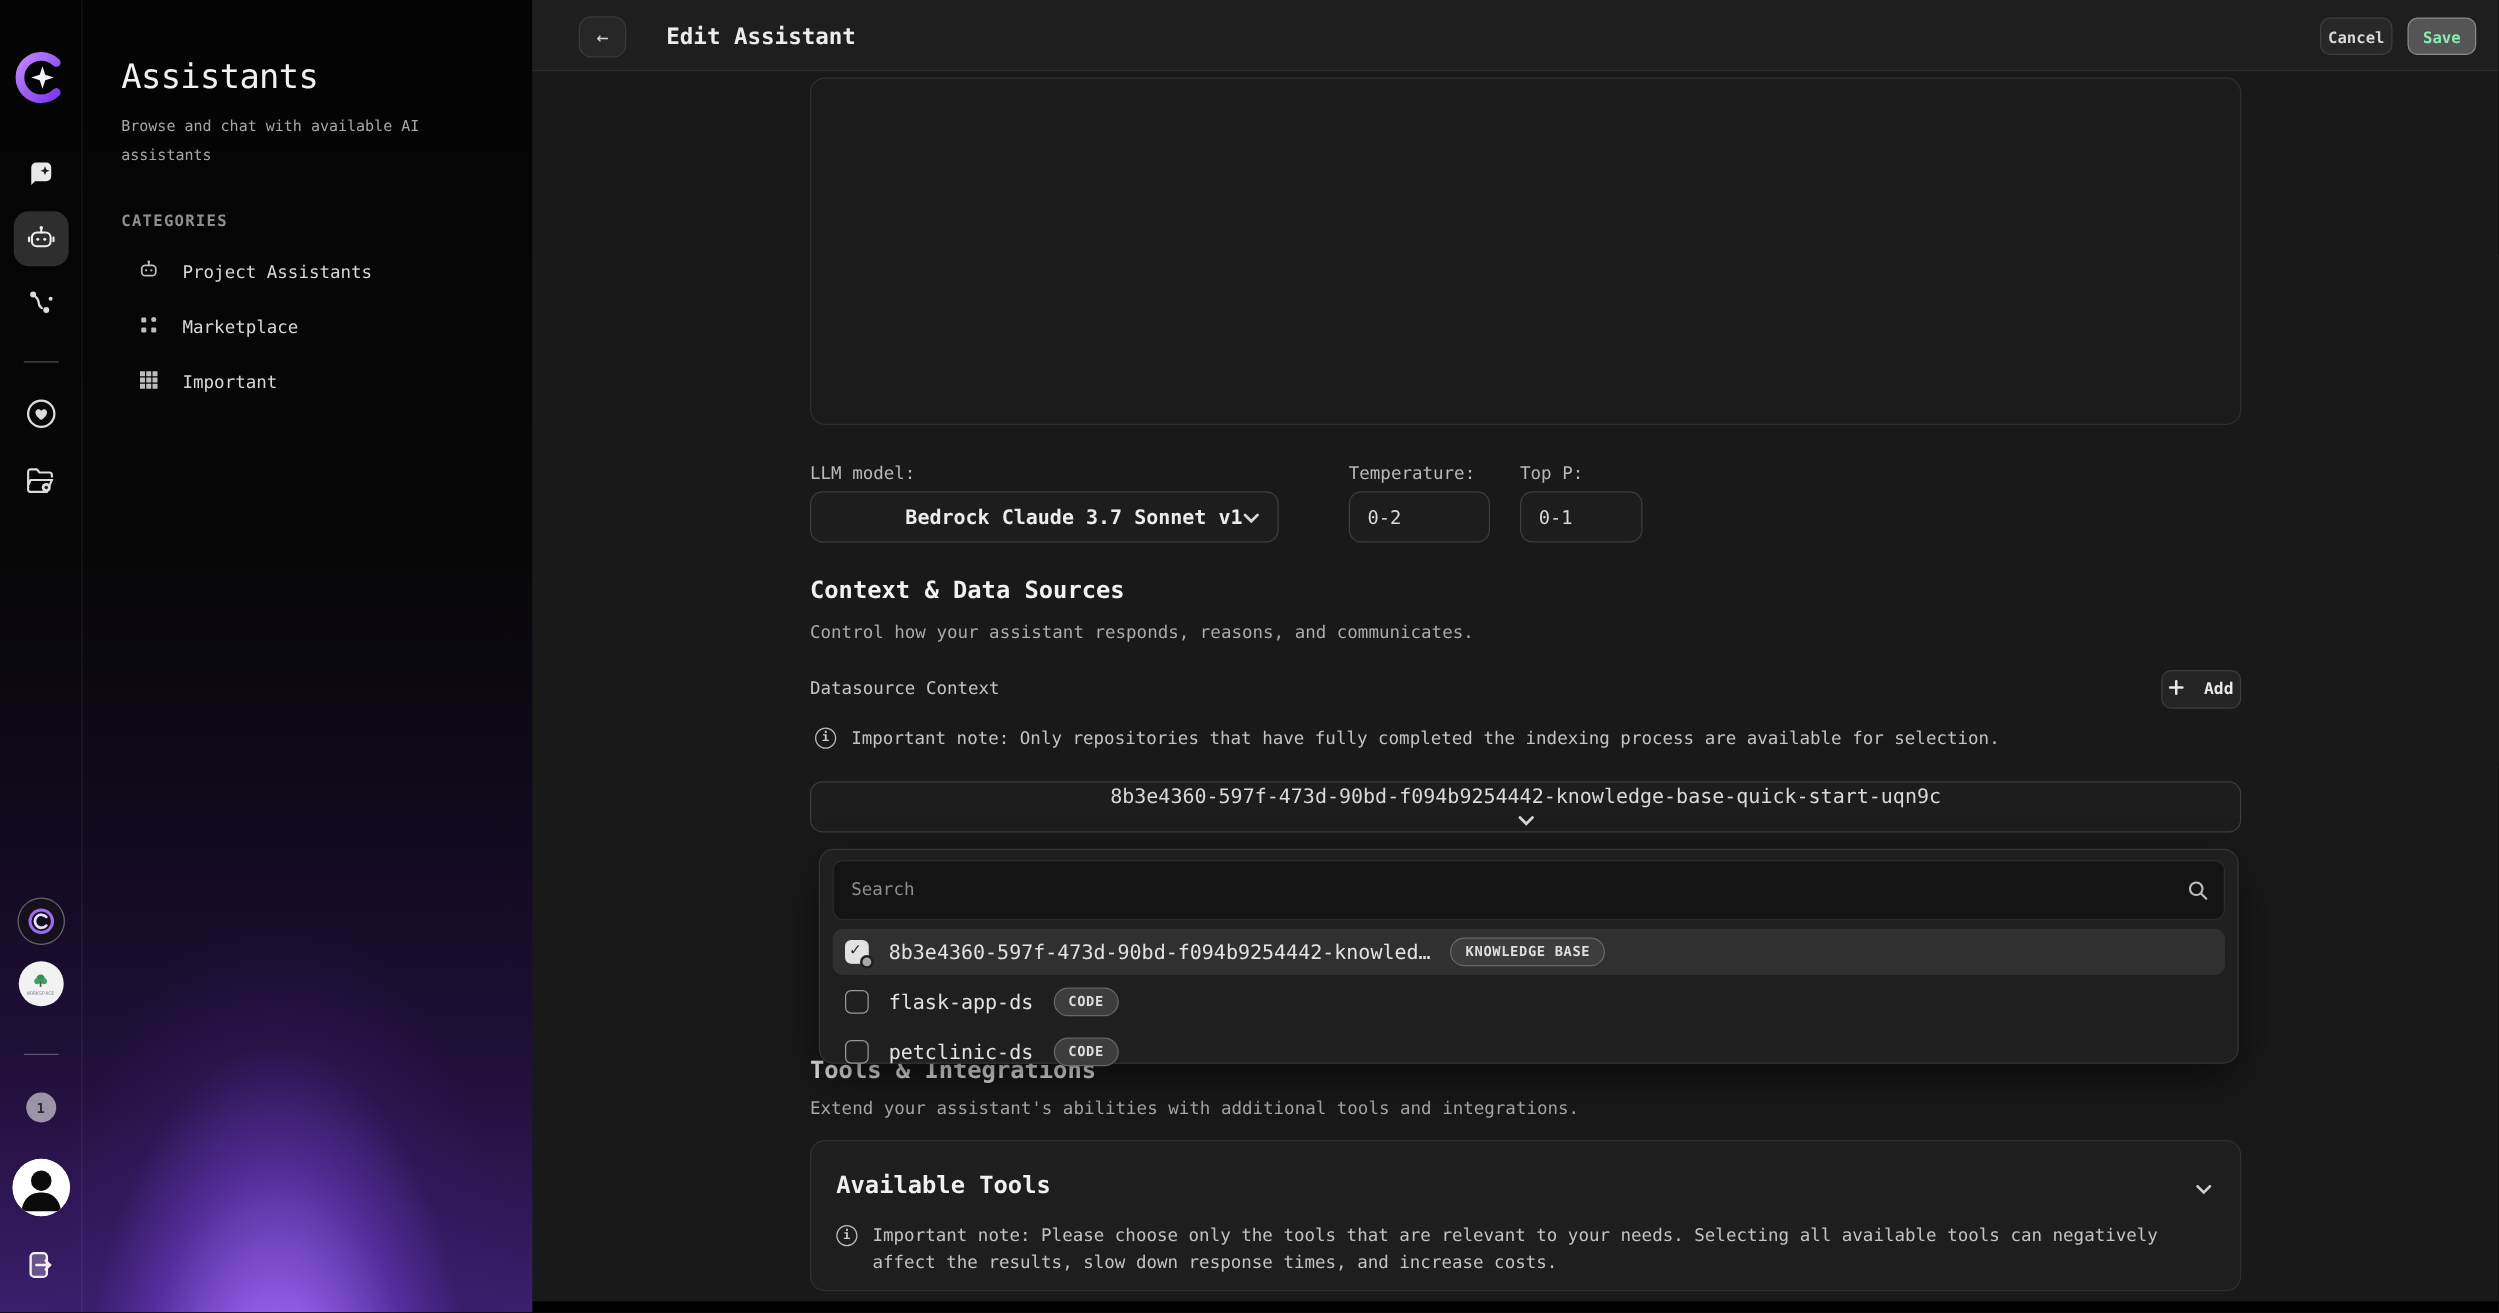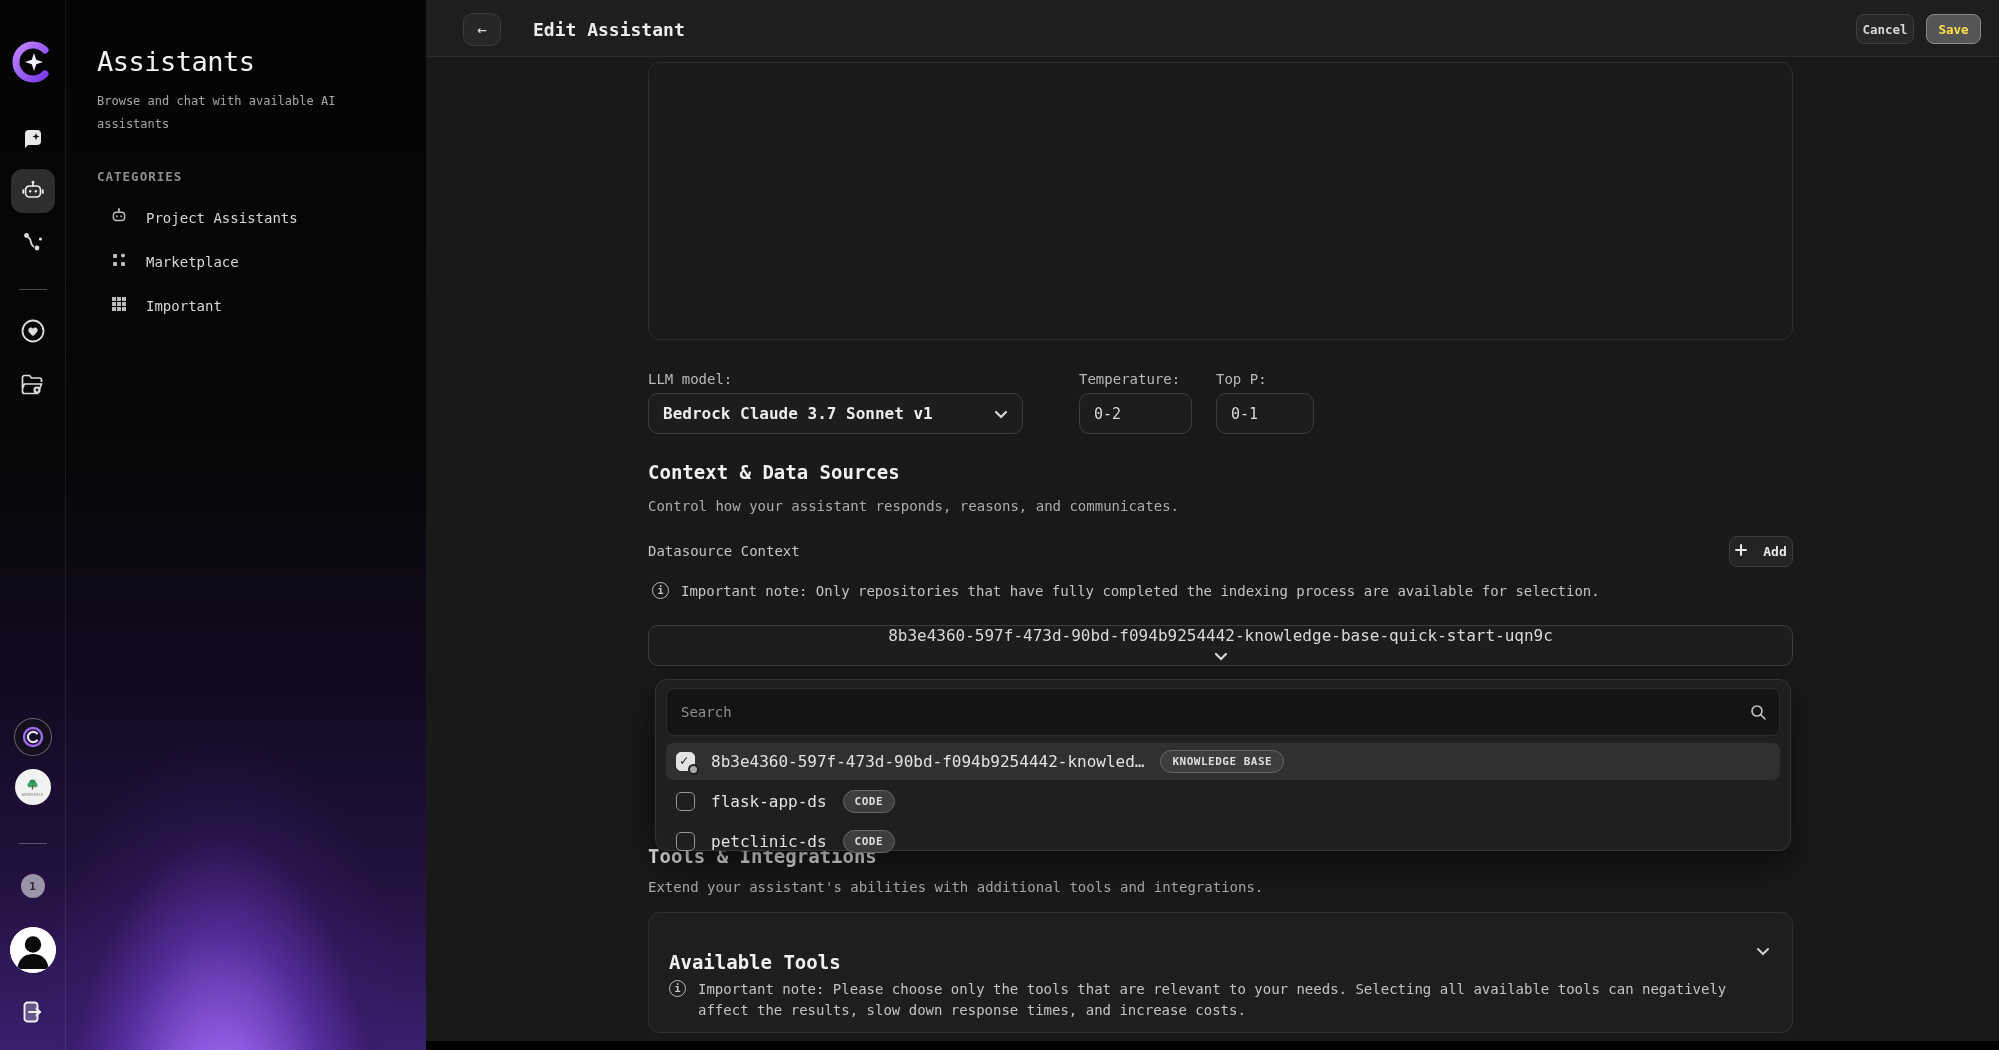--- a/index.html
+++ b/index.html
@@ -32,28 +32,28 @@
   .sb-item { position:absolute; left:44px; display:flex; align-items:center; gap:18px; color:#d8d8d8; font-size:14px; cursor:pointer; }
   .sb-item svg { flex:0 0 auto; }
 
   
   #main { position:absolute; left:426px; top:0; right:0; height:1050px; background:#191919; }
   #topbar { position:absolute; left:0; top:0; right:0; height:57px; background:#1e1e1e; border-bottom:1px solid #2b2b2b; }
   .back-btn { position:absolute; left:37px; top:13px; width:38px; height:33px; background:#272727; border:1px solid #3a3a3a; border-radius:10px; color:#d6d6d6; font-size:16px; display:flex; align-items:center; justify-content:center; cursor:pointer; }
   .tb-title { position:absolute; left:107px; top:19px; font-size:18px; font-weight:bold; color:#ececec; }
   .btn { position:absolute; top:14px; height:30px; border-radius:8px; font-family:inherit; font-size:12.5px; font-weight:bold; display:flex; align-items:center; justify-content:center; cursor:pointer; }
   .btn-cancel { right:85px; width:58px; background:#282828; border:1px solid #3e3e3e; color:#d8d8d8; }
-  .btn-save { right:18px; width:55px; background:#555555; border:1px solid #8a8a8a; color:#fde047; }
+  .btn-save { right:18px; width:55px; background:#555555; border:1px solid #8a8a8a; color:#86efac; }
 
   
   .prompt-box { position:absolute; left:222px; top:62px; width:1145px; height:278px; border:1px solid #2f2f2f; border-radius:12px; background:#1b1b1b; }
 
   .field-label { position:absolute; font-size:14px; color:#b9b9b9; }
   .input-box { position:absolute; height:41px; border:1px solid #3d3d3d; border-radius:10px; background:#1d1d1d; display:flex; align-items:center; padding:0 14px; color:#e6e6e6; }
-  .select-box { justify-content:space-between; cursor:pointer; }
+  .select-box { justify-content:flex-end; cursor:pointer; }
   .model-text { font-size:16px; font-weight:bold; color:#ececec; }
   .value-text { font-size:15px; color:#d9d9d9; }
 
   .sec-h { position:absolute; font-size:19px; font-weight:bold; color:#f2f2f2; }
   .sec-sub { position:absolute; font-size:14px; color:#ababab; }
   .mini-label { position:absolute; font-size:14px; color:#c4c4c4; }
 
   .add-btn { position:absolute; left:1303px; top:536px; width:64px; height:31px; background:#242424; border:1px solid #3c3c3c; border-radius:8px; color:#e8e8e8; font-size:13px; font-weight:bold; display:flex; align-items:center; justify-content:center; gap:16px; cursor:pointer; }
 
   .note-row { position:absolute; display:flex; gap:12px; color:#c3c3c3; font-size:14px; line-height:21px; }
@@ -70,21 +70,21 @@
   .opt-row.selected { background:#303030; }
   .opt-label { font-size:16px; color:#e2e2e2; white-space:nowrap; }
   .pill { height:23px; padding:0 11px; border:1px solid #676767; border-radius:12px; background:#3d3d3d; color:#dedede; font-size:11px; font-weight:bold; letter-spacing:.5px; display:flex; align-items:center; }
   .cb { position:relative; flex:0 0 auto; width:19px; height:19px; border:1.6px solid #979797; border-radius:5px; background:transparent; }
   .cb.checked { background:#e3e3e3; border-color:#e3e3e3; }
   .cb.checked .tick { position:absolute; left:3px; top:-1px; color:#262626; font-size:14px; font-weight:bold; }
   .cb .mini { position:absolute; right:-5px; bottom:-5px; width:11px; height:11px; border-radius:50%; background:#a8a8a8; border:2px solid #1f1f1f; }
 
   .tools-h { left:222px; top:845px; z-index:1; }
   .card { position:absolute; left:222px; top:912px; width:1145px; height:121px; background:#1e1e1e; border:1px solid #303030; border-radius:12px; }
-  .card-h { position:absolute; left:20px; top:24px; font-size:19px; font-weight:bold; color:#f0f0f0;margin-top:14px; }
+  .card-h { position:absolute; left:20px; top:24px; font-size:19px; font-weight:bold; color:#f0f0f0; }
   .card-chevron { position:absolute; right:22px; top:28px; cursor:pointer; }
   .card-note { left:20px; top:66px; width:1060px; }
 
   .bottom-strip { position:absolute; left:0; right:0; bottom:0; height:9px; background:#000; z-index:9; }
 </style>
 </head>
 <body>
 
 <div id="stage">
 

